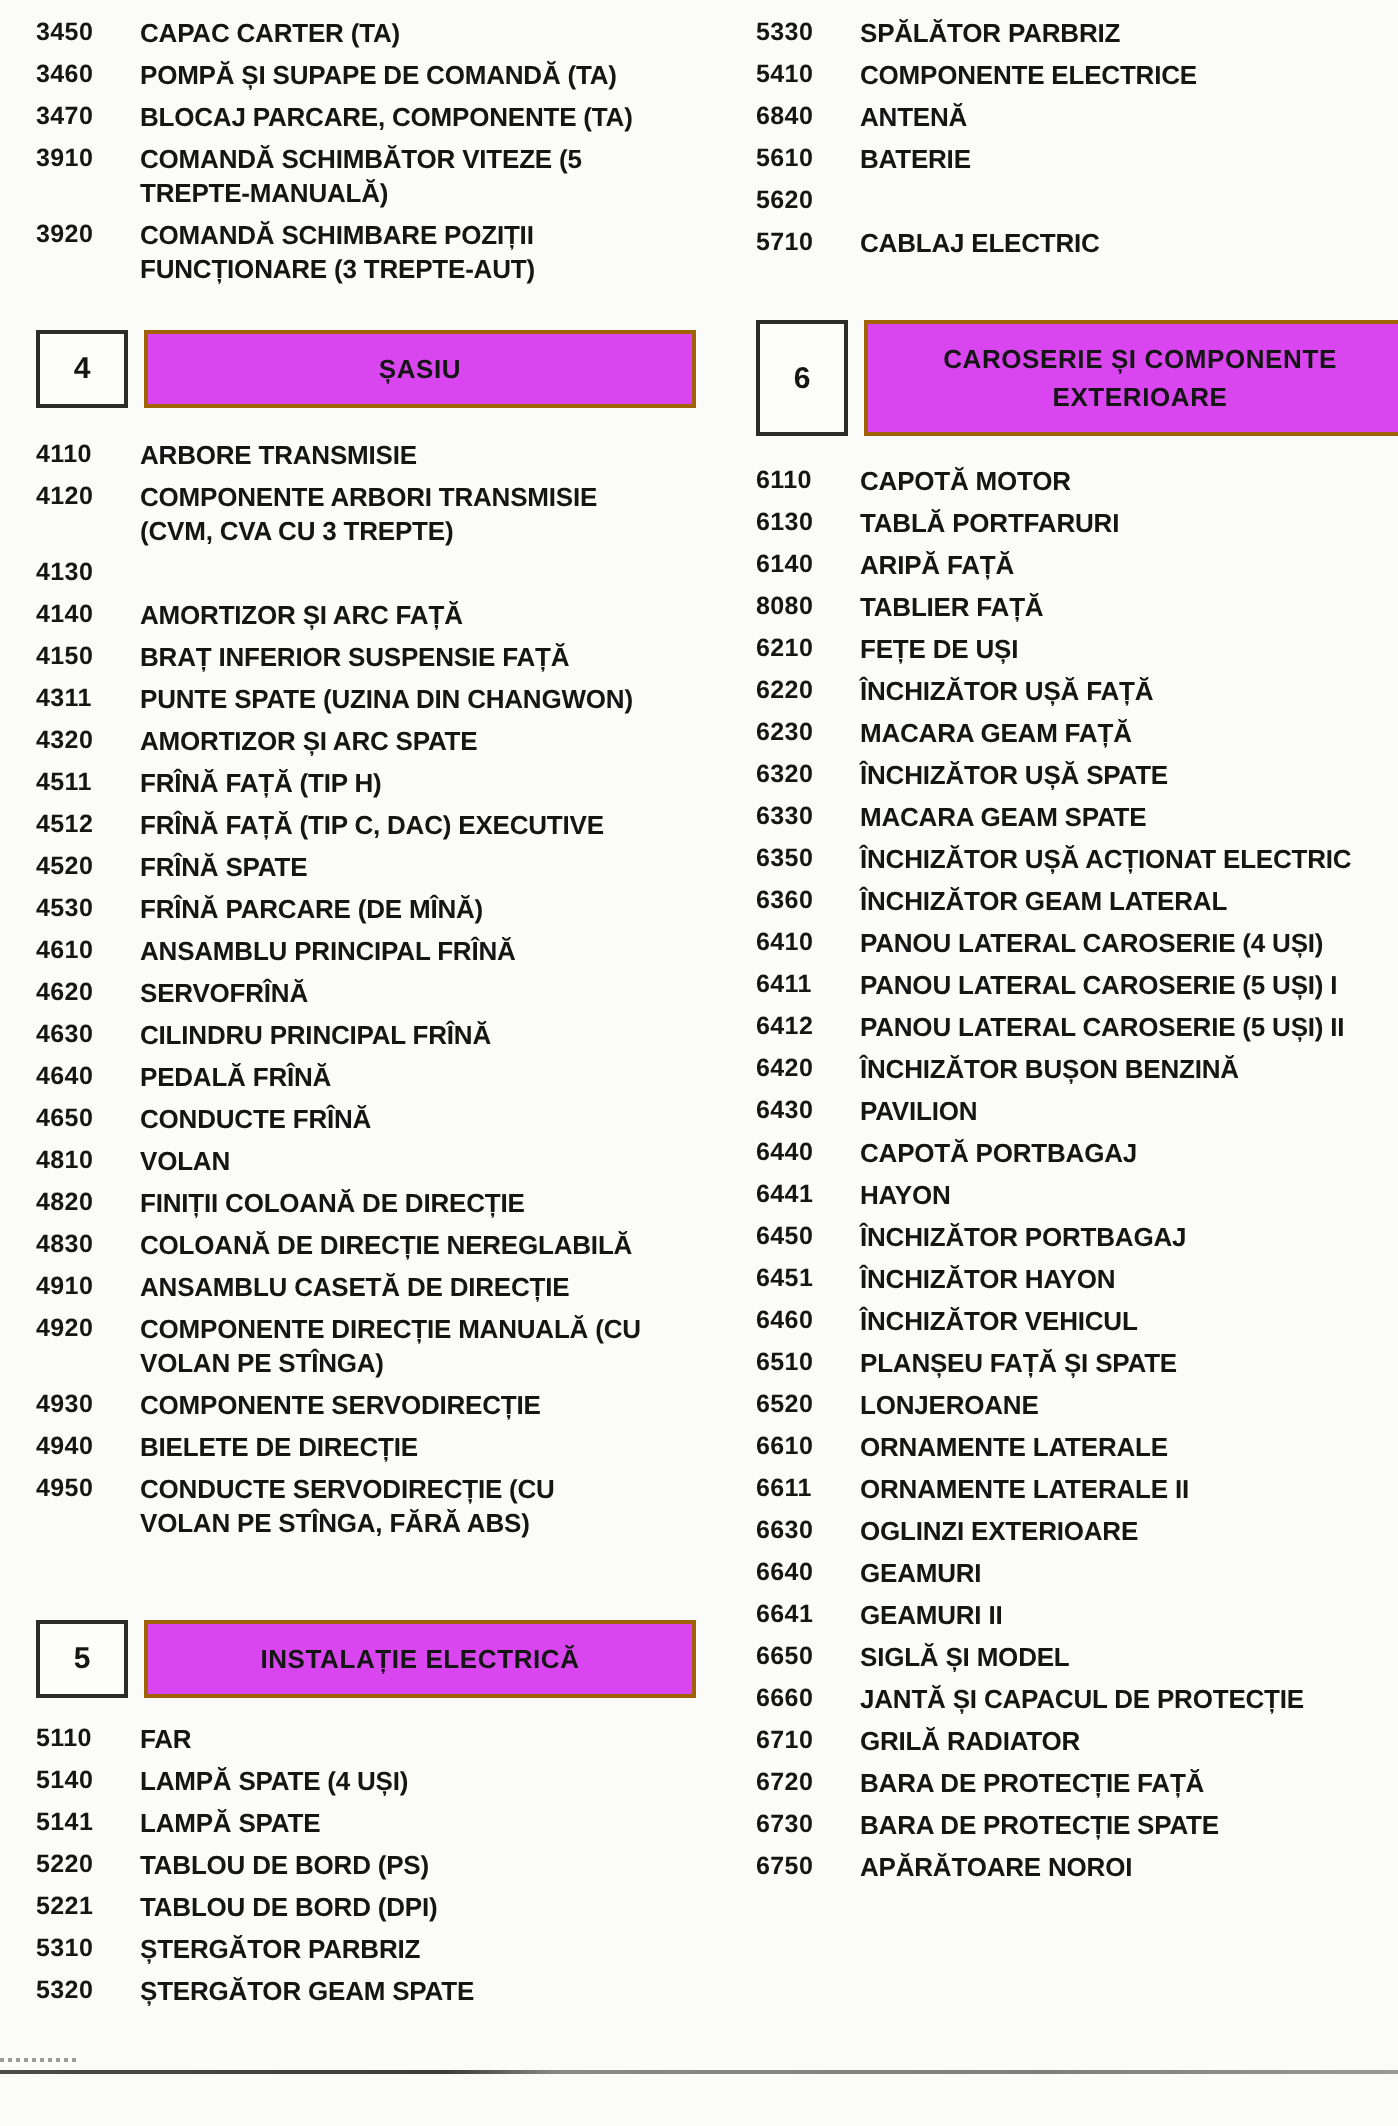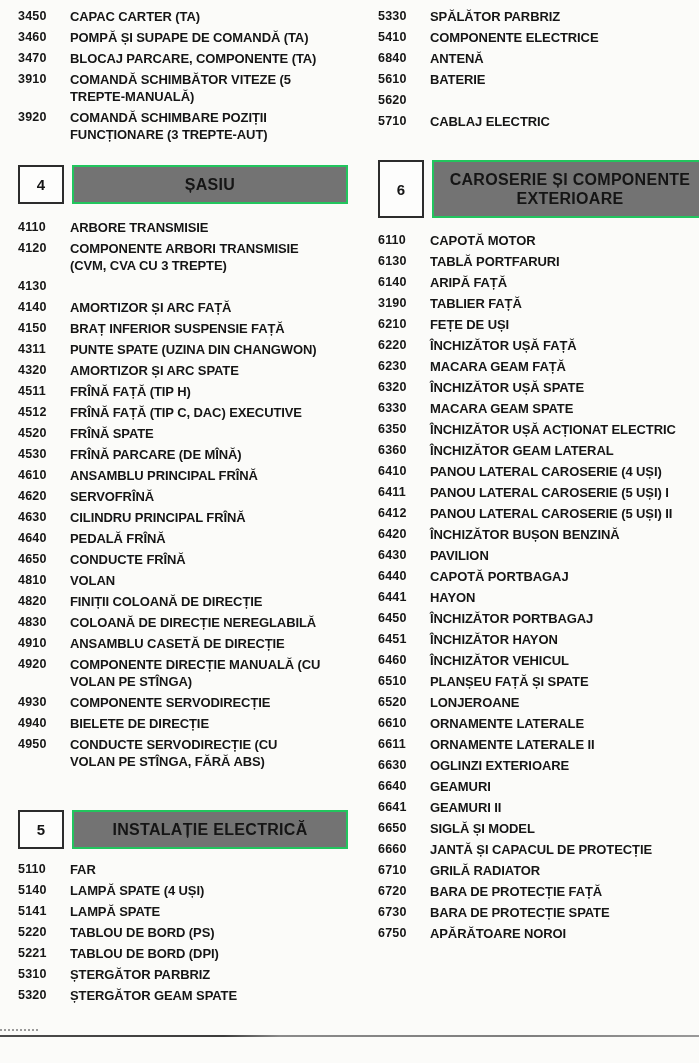--- a/index.html
+++ b/index.html
@@ -57,32 +57,32 @@
     margin-right: 8px;
     display: flex;
     align-items: center;
     justify-content: center;
     font-weight: bold;
     font-size: 15px;
     background: #fdfdfc;
   }
   .sec-title {
     flex: 1;
-    border: 2px solid #22c55e;
+    border: 2px solid #a16207;
     display: flex;
     align-items: center;
     justify-content: center;
     text-align: center;
     font-weight: bold;
-    font-size: 16px;
+    font-size: 13px;
     line-height: 19px;
     padding: 8px 6px;
     letter-spacing: 0.3px;
     white-space: pre-line;
-    background: #737373;
+    background: #d946ef;
   }
   .hdr-chassis   { margin: 22px 0 15px 0; }
   .hdr-electric  { margin: 40px 0 12px 0; }
   .hdr-body      { margin: 30px 0 14px 0; }
 
   .artifact-dash {
     position: absolute;
     top: 1029px;
     left: 0;
     width: 38px;
@@ -376,21 +376,21 @@
             <span class="pcode">6130</span>
             <span class="plabel">TABLĂ PORTFARURI</span>
           </div>
 
           <div class="prow">
             <span class="pcode">6140</span>
             <span class="plabel">ARIPĂ FAȚĂ</span>
           </div>
 
           <div class="prow">
-            <span class="pcode">3190</span>
+            <span class="pcode">8080</span>
             <span class="plabel">TABLIER FAȚĂ</span>
           </div>
 
           <div class="prow">
             <span class="pcode">6210</span>
             <span class="plabel">FEȚE DE UȘI</span>
           </div>
 
           <div class="prow">
             <span class="pcode">6220</span>

